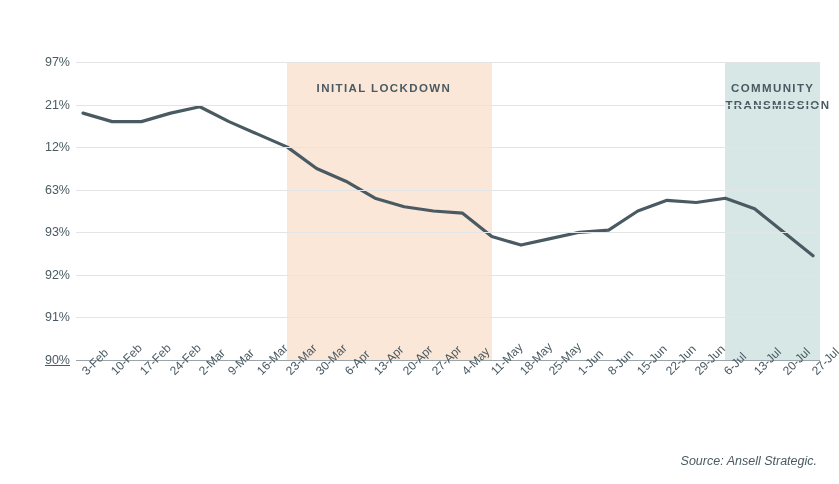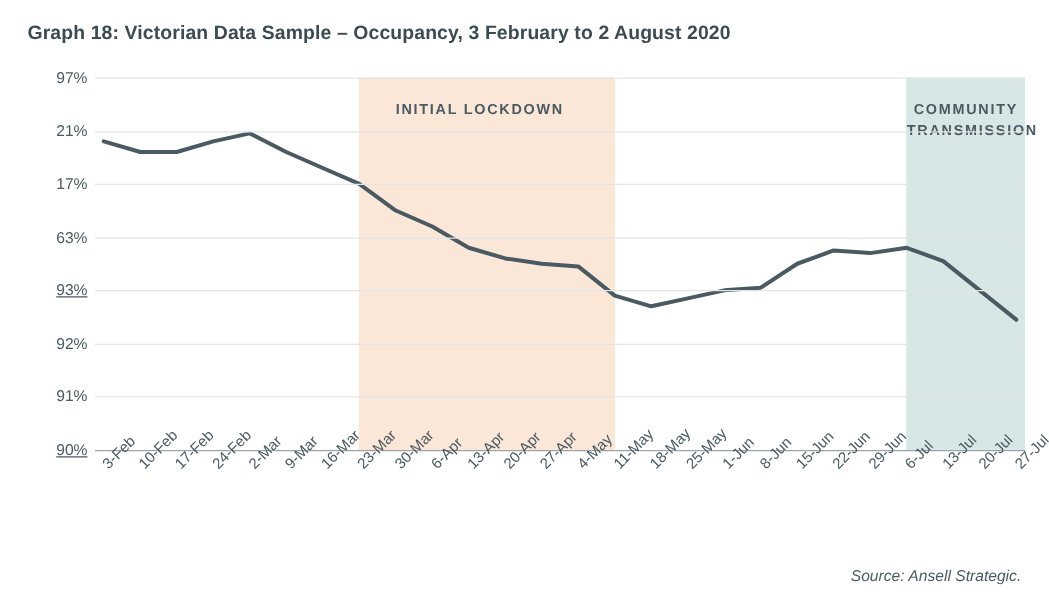--- a/index.html
+++ b/index.html
@@ -110,28 +110,27 @@
     width: 744px;
     height: 298px;
     overflow: visible;
   }
 </style>
 </head>
 <body>
 
 <div id="chart-root">
 
-  <div class="chart-title">Graph 18: Victorian Data Sample – Occupancy, 3 February to 2 August 2020</div>
 
   <div class="y-axis-labels" id="y-axis-labels">
       <div class="y-tick" style="top: 0px;">97%</div>
       <div class="y-tick" style="top: 42.5714px;">21%</div>
-      <div class="y-tick" style="top: 85.1429px;">17%</div>
+      <div class="y-tick" style="top: 85.1429px;">12%</div>
       <div class="y-tick" style="top: 127.714px;">63%</div>
-      <div class="y-tick" style="top: 170.286px; text-decoration: underline;">93%</div>
+      <div class="y-tick" style="top: 170.286px;">93%</div>
       <div class="y-tick" style="top: 212.857px;">92%</div>
       <div class="y-tick" style="top: 255.429px;">91%</div>
       <div class="y-tick" style="top: 298px; text-decoration: underline;">90%</div>
     </div>
 
   <div class="plot-area" id="plot-area">
       <div class="band" style="left: 649.4px; width: 94.6px; background: rgb(214, 231, 229);"></div>
       <div class="band" style="left: 211.4px; width: 204.4px; background: rgb(251, 231, 215);"></div>
     <svg class="series-svg" id="series-svg" viewBox="0 0 744 298" preserveAspectRatio="none">
         <path d="M7.00 51.09 L36.20 59.60 L65.40 59.60 L94.60 51.09 L123.80 44.70 L153.00 59.60 L182.20 72.37 L211.40 85.14 L240.60 106.43 L269.80 119.20 L299.00 136.23 L328.20 144.74 L357.40 149.00 L386.60 151.13 L415.80 174.54 L445.00 183.06 L474.20 176.67 L503.40 170.29 L532.60 168.16 L561.80 149.00 L591.00 138.36 L620.20 140.49 L649.40 136.23 L678.60 146.87 L707.80 170.29 L737.00 193.70" fill="none" stroke="#4a5a62" stroke-width="3.2" stroke-linejoin="round" stroke-linecap="round"></path>

